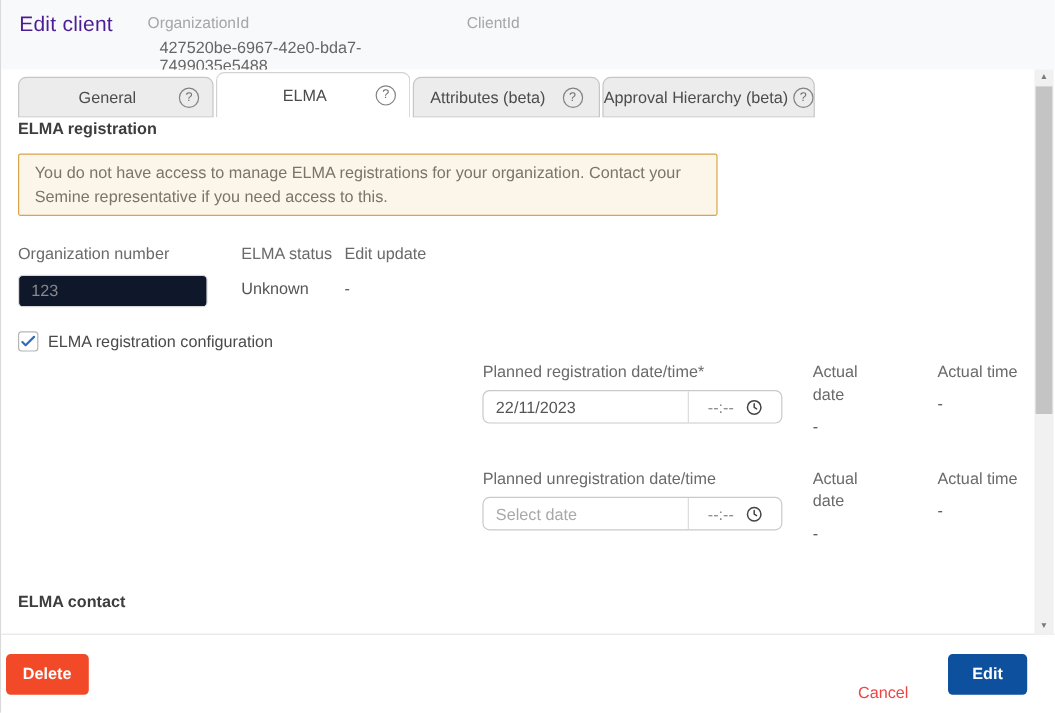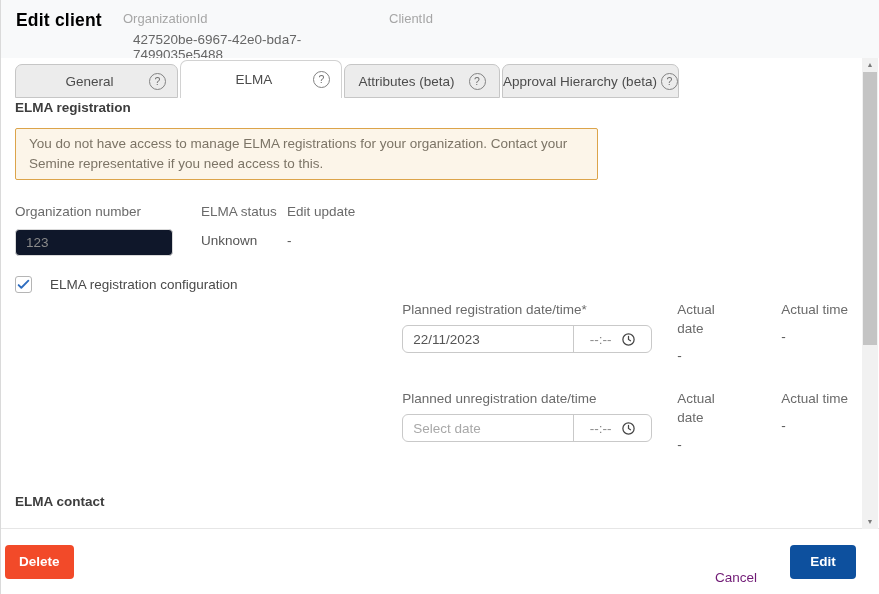--- a/index.html
+++ b/index.html
@@ -18,21 +18,21 @@
     overflow:hidden;
   }
 
   
   .header {
     position:absolute; top:0; left:0; right:0; height:58px;
     background:#f8f9fa;
     display:flex; align-items:flex-start;
     padding:10px 0 0 15px;
   }
-  .page-title { font-size:17.5px; font-weight:700; color:#000000; width:107px; letter-spacing:.2px; }
+  .page-title { font-size:17.5px; font-weight:400; color:#4c1d95; width:107px; letter-spacing:.2px; }
   .hfield { padding-top:1px; }
   .hfield.org { width:266px; }
   .hlabel { font-size:13px; color:#a6a6a6; }
   .hvalue { font-size:13.5px; color:#666; margin-top:6px; padding-left:10px; }
 
   
   .tabs {
     position:absolute; top:58px; left:0; right:17px; height:40px;
     display:flex; align-items:flex-end; padding-left:14px;
     background:#fff;
@@ -110,21 +110,21 @@
   .checkbox {
     width:17px; height:17px; flex:none;
     background:#fff;
     border:1px solid #b5b5b5;
     border-radius:3px;
     display:flex; align-items:center; justify-content:center;
     cursor:pointer;
   }
   .checkbox svg { display:none; }
   .checkbox.checked svg { display:block; }
-  .check-label { margin-left:18px; font-size:13.5px; color:#4a4a4a; }
+  .check-label { margin-left:8px; font-size:13.5px; color:#4a4a4a; }
 
   .indent { margin-left:22px; margin-top:7px; }
   .dt-group { display:flex;justify-content:flex-end; }
   .dt-group-2 { margin-top:26px; }
   .dt-main { width:250px; }
   .dt-compound {
     margin-top:6px;
     display:flex; align-items:stretch;
     height:28px; width:250px;
     border:1px solid #c9c9c9;
@@ -164,21 +164,21 @@
     padding:0 23px 0 4px;
   }
   .btn {
     font-family:"Liberation Sans", sans-serif;
     font-size:13.5px; font-weight:700; color:#fff;
     border:none; border-radius:4px;
     height:34px; cursor:pointer;
   }
   .btn-delete { background:#f24a29; padding:0 14px; }
   .footer-spacer { flex:1; }
-  .cancel-link { font-size:13.5px; color:#701a75; cursor:pointer; margin-right:33px;margin-top:32px; }
+  .cancel-link { font-size:13.5px; color:#ef4444; cursor:pointer; margin-right:33px;margin-top:32px; }
   .btn-edit { background:#0d509e; width:66px; }
 
   
   .scrollbar {
     position:absolute; top:58px; right:1px; width:16px; height:471px;
     background:#f1f1f1;
   }
   .scroll-arrow {
     position:absolute; left:0; width:16px; height:14px;
     color:#7a7a7a; font-size:7px; line-height:14px; text-align:center;

